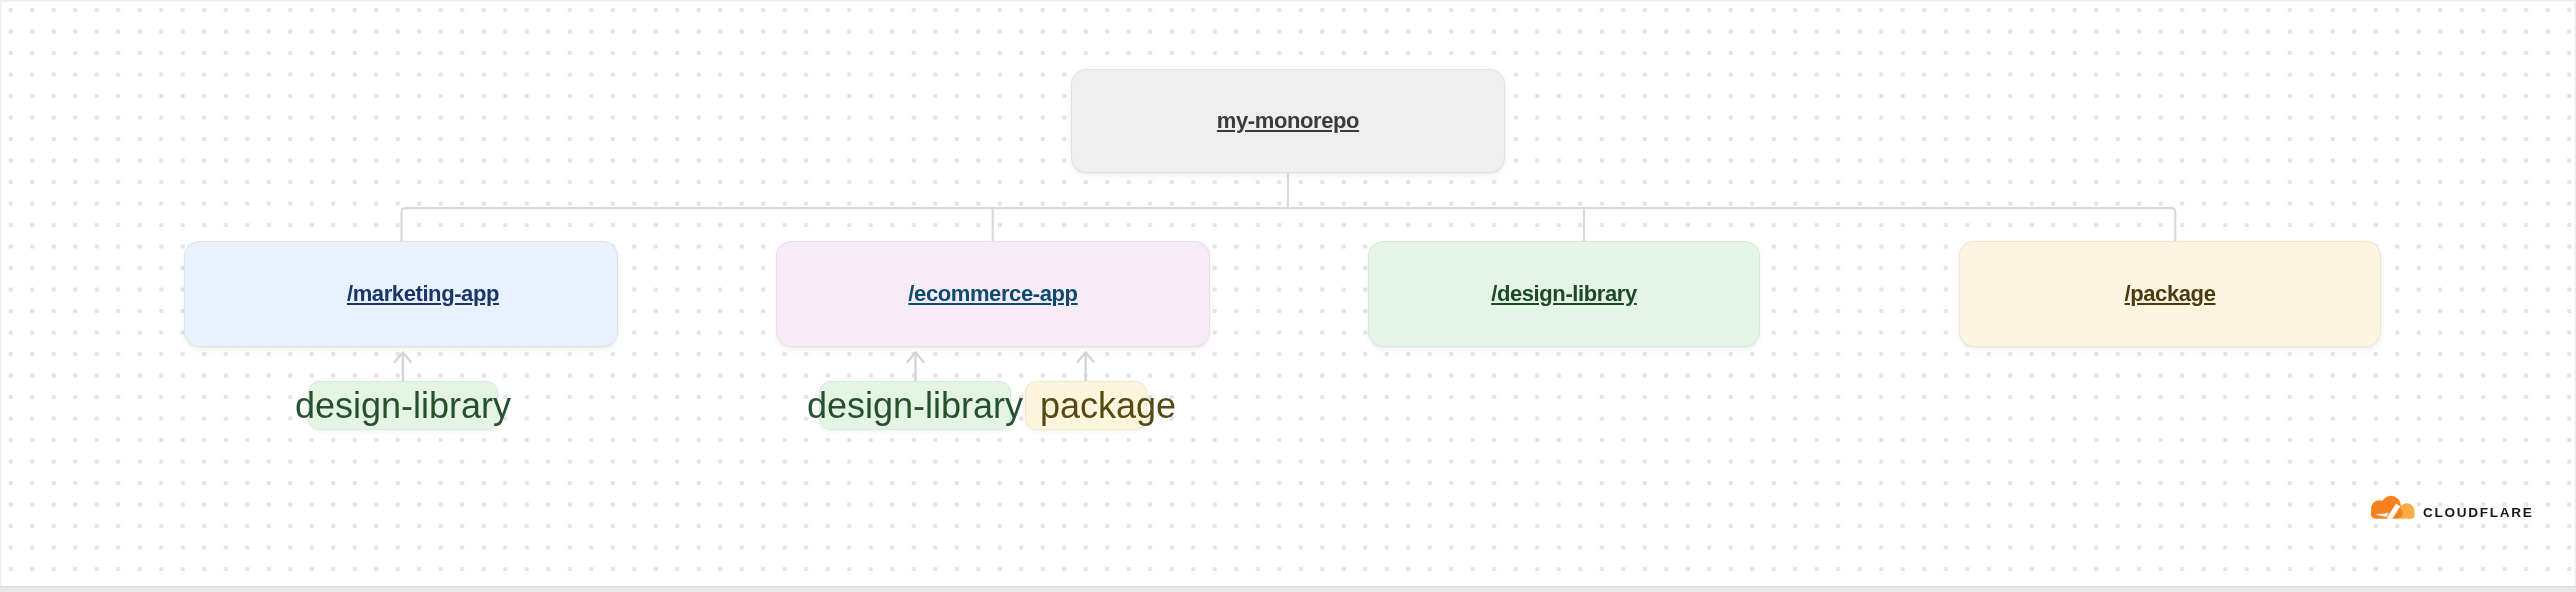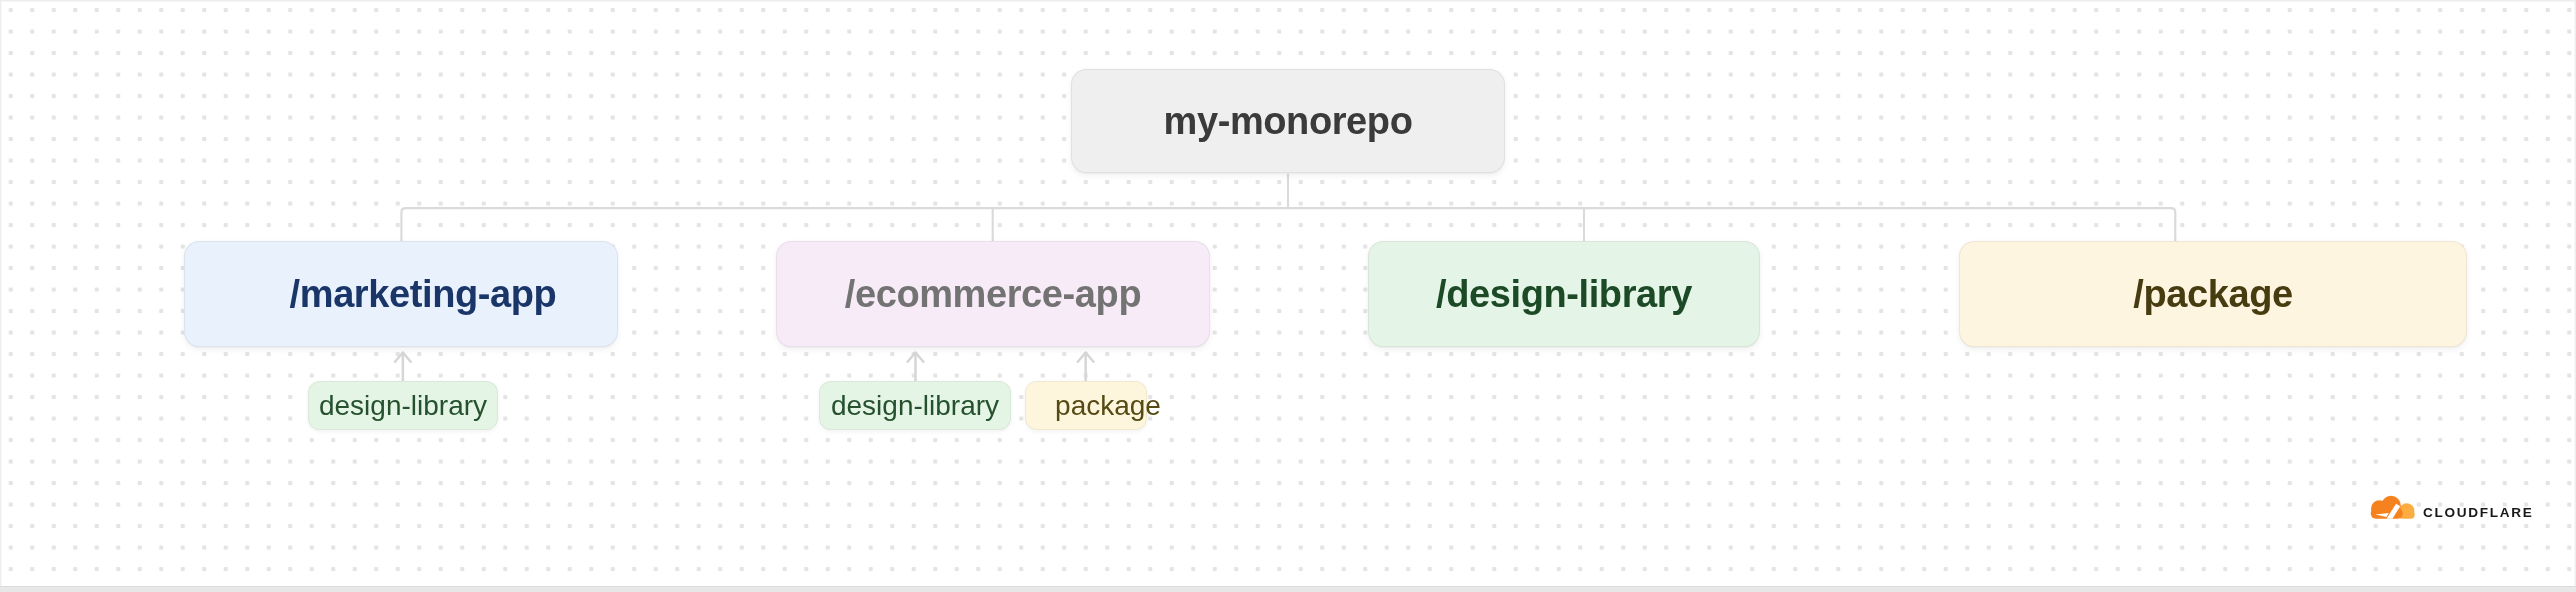--- a/index.html
+++ b/index.html
@@ -38,47 +38,48 @@
     display: flex;
     align-items: center;
     justify-content: center;
     border-radius: 15.7px;
     border: 0.7px solid rgba(0,0,0,0.055);
     box-shadow: 0 2.1px 6.4px rgba(0,0,0,0.055), 0 0.7px 1.4px rgba(0,0,0,0.04);
     box-sizing: border-box;
   }
   .node-label {
     font-weight: 700;
-    font-size: 38px;
+    font-size: 22px;
     letter-spacing: -0.4px;
     white-space: nowrap;
+    text-decoration: underline;
   }
   .node-root      { left: 1071px; top:  69px; width: 434px; height: 104px; background: #efefef; }
   .node-root .node-label { color: #3b3b3b; }
   .node-marketing { left:  184px; top: 241px; width: 434px; height: 106px; background: #e9f1fd; padding-left: 44px; }
   .node-marketing .node-label { color: #1a3568; }
   .node-ecommerce { left: 776px; top: 241px; width: 434px; height: 106px; background: #f7ebf8; }
   .node-ecommerce .node-label { color: #550d30; }
   .node-design    { left: 1368px; top: 241px; width: 392px; height: 106px; background: #e4f4e6; }
   .node-design .node-label { color: #1c4a27; }
-  .node-package   { left: 1959px; top: 241px; width: 508px; height: 106px; background: #fdf5e0; }
+  .node-package   { left: 1959px; top: 241px; width: 422px; height: 106px; background: #fdf5e0; }
   .node-package .node-label { color: #473c10; }
 
   .dep-tag {
     position: absolute;
     top: 381px;
     height: 49px;
     display: flex;
     align-items: center;
     justify-content: center;
     border-radius: 12px;
     border: 0.7px solid rgba(0,0,0,0.05);
     box-shadow: 0 1.4px 4.3px rgba(0,0,0,0.05);
     box-sizing: border-box;
-    font-size: 28px;
+    font-size: 36px;
     font-weight: 400;
     white-space: nowrap;
   }
   .tag-green  { background: #e4f5e6; color: #26512e; }
   .tag-yellow { background: #fdf6dc; color: #564a14; }
   .dep-tag-1 { left:  308px; width: 190px; }
   .dep-tag-2 { left: 819px; width: 192px; }
   .dep-tag-3 { left: 1025px; width: 122px; }
 
   .brand {
@@ -127,21 +128,21 @@
   </svg>
 
   <div class="node node-root" style="background-color: rgb(239, 239, 239);">
     <span class="node-label" style="color: rgb(59, 59, 59);">my-monorepo</span>
   </div>
 
   <div class="node node-marketing" style="background-color: rgb(233, 241, 253);">
     <span class="node-label" style="color: rgb(26, 53, 104);">/marketing-app</span>
   </div>
   <div class="node node-ecommerce" style="background-color: rgb(247, 235, 248);">
-    <span class="node-label" style="color: #737373;">/ecommerce-app</span>
+    <span class="node-label" style="color: #0c4a6e;">/ecommerce-app</span>
   </div>
   <div class="node node-design" style="background-color: rgb(228, 244, 230);">
     <span class="node-label" style="color: rgb(28, 74, 39);">/design-library</span>
   </div>
   <div class="node node-package" style="background-color: rgb(253, 245, 224);">
     <span class="node-label" style="color: rgb(71, 60, 16);">/package</span>
   </div>
 
   <div class="dep-tag dep-tag-1 tag-green" style="background-color: rgb(228, 245, 230);">
     <span style="color: rgb(38, 81, 46);">design-library</span>

